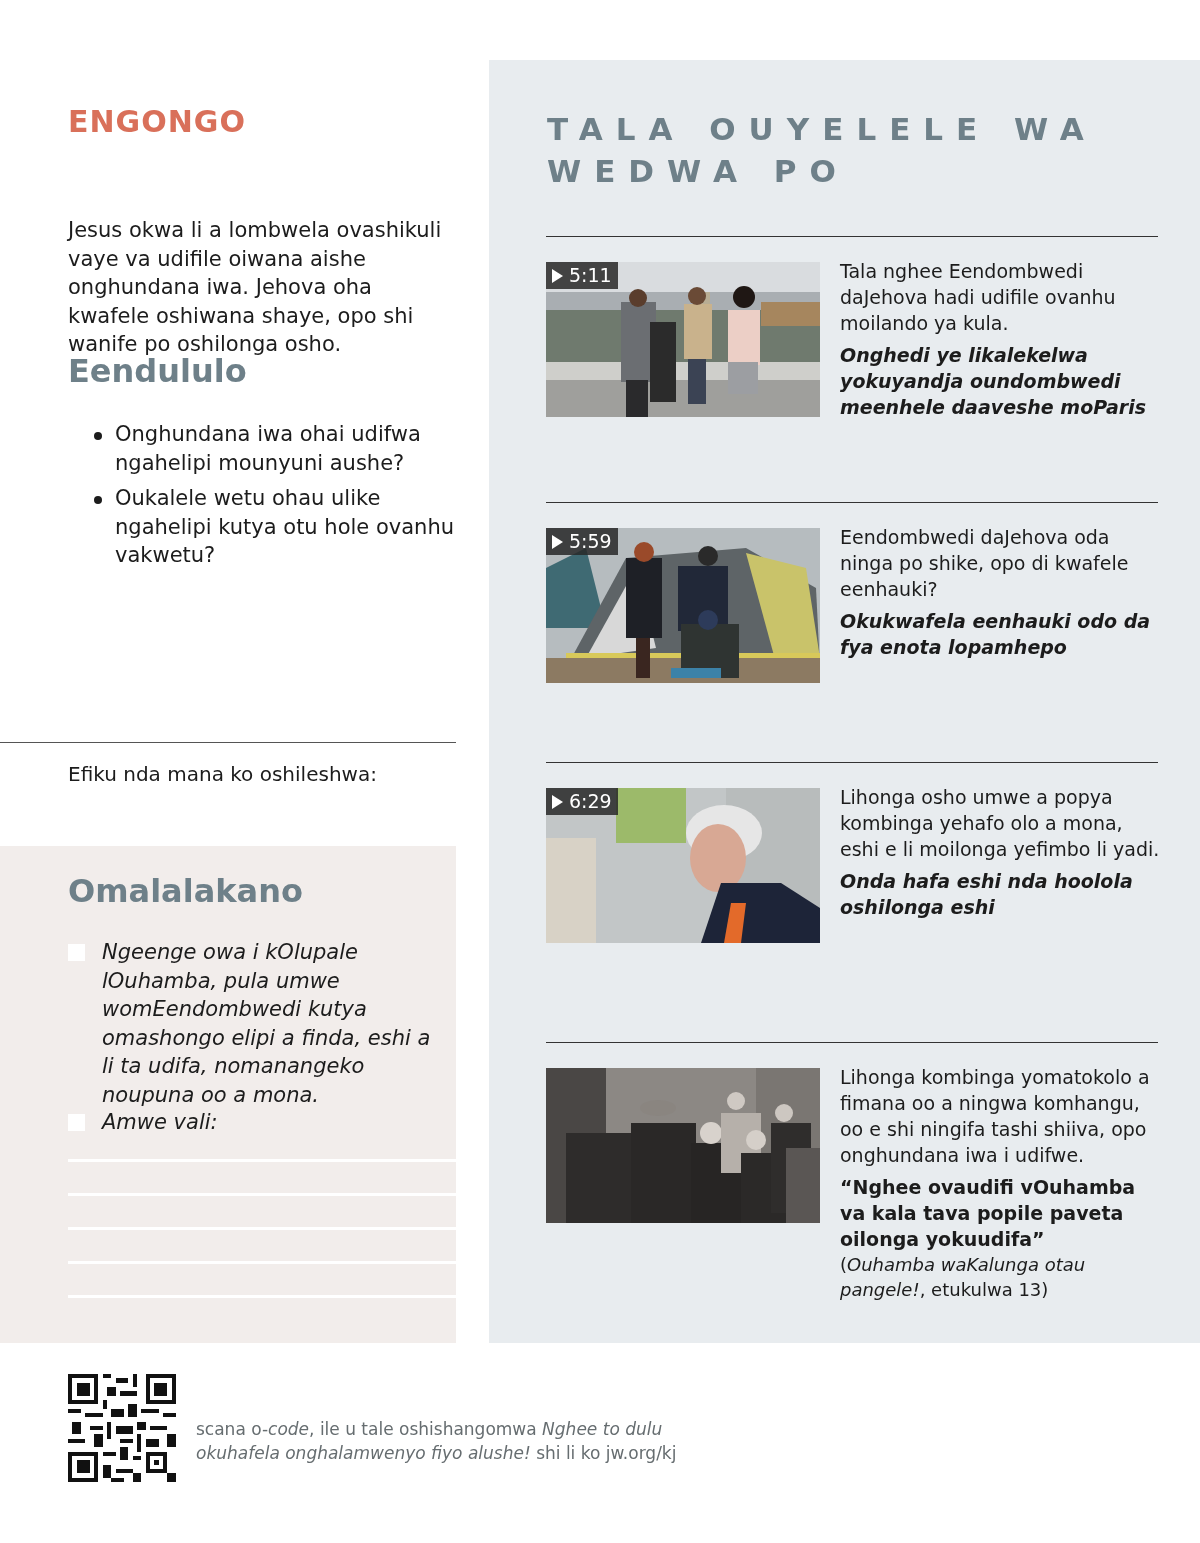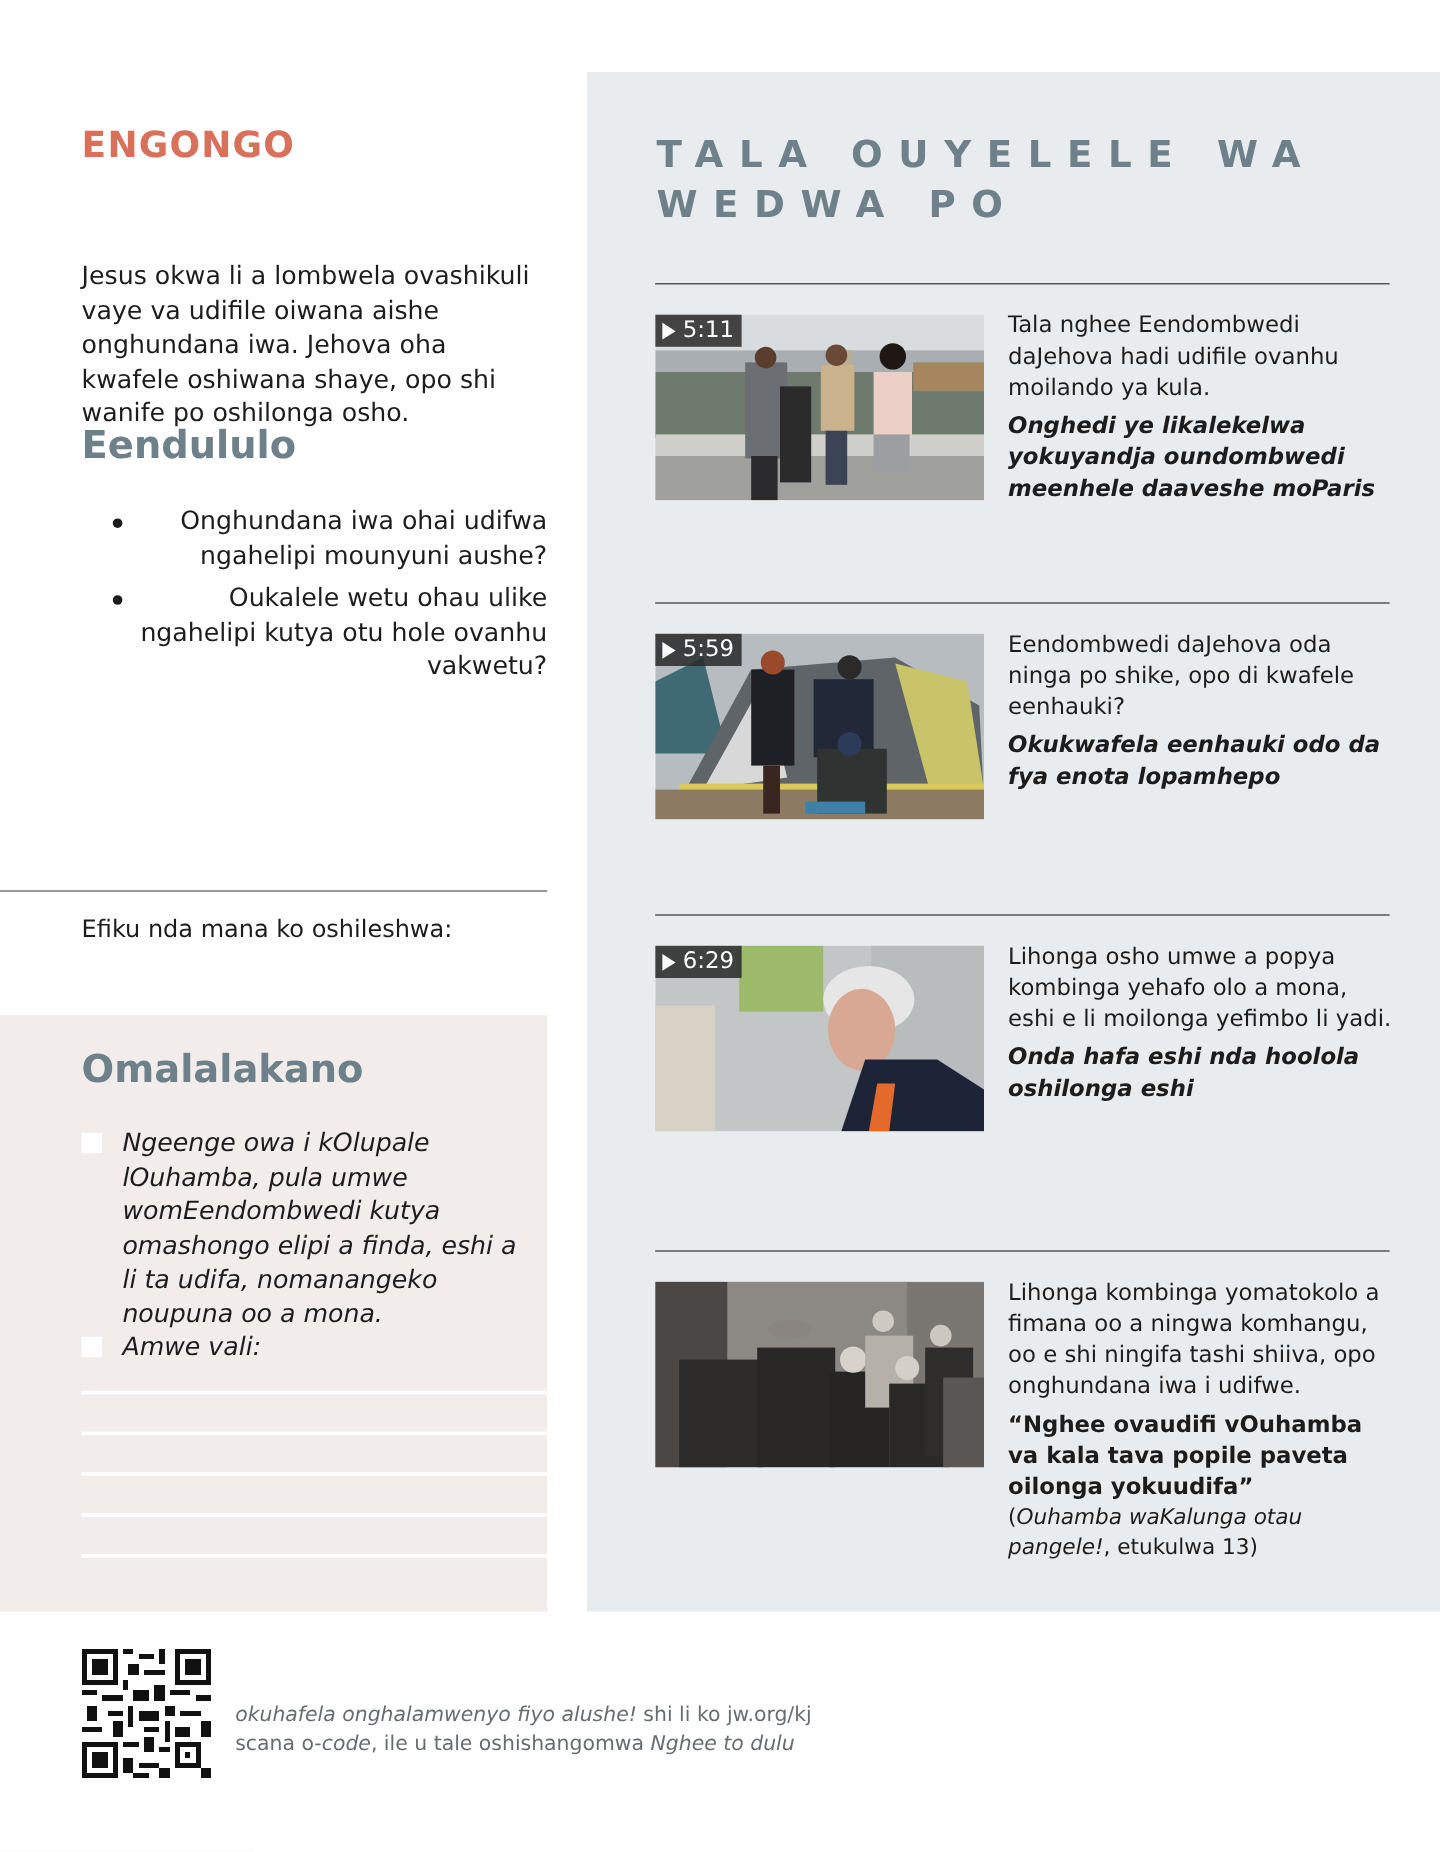--- a/index.html
+++ b/index.html
@@ -5,21 +5,21 @@
   * { box-sizing: border-box; margin: 0; padding: 0; }
   html, body { width: 1200px; height: 1543px; background: #ffffff; overflow: hidden; }
   body { position: relative; font-family: "DejaVu Sans", "Liberation Sans", sans-serif; color: #1c1c1c; }
 
   
   .left { position: absolute; left: 0; top: 0; width: 456px; height: 1343px; }
   .topic-heading { position: absolute; left: 68px; top: 104px; font-size: 30px; font-weight: bold; color: #d9705a; letter-spacing: 1px; font-family: "DejaVu Sans", sans-serif; }
   .topic-body { position: absolute; left: 68px; top: 168px; width: 390px; font-size: 21px; line-height: 28.5px; margin-top: 48px; }
   .review-heading { position: absolute; left: 68px; top: 352px; font-size: 32px; color: #6e8089; font-weight: bold; }
   .review-list { position: absolute; left: 94px; top: 420px; width: 362px; list-style: none; }
-  .review-list li { position: relative; padding-left: 21px; font-size: 21px; line-height: 28.5px; margin-bottom: 7px; text-align: right; }
+  .review-list li { position: relative; padding-left: 21px; font-size: 21px; line-height: 28.5px; margin-bottom: 7px; }
   .review-list li .bullet { position: absolute; left: 0; top: 12px; width: 8px; height: 8px; border-radius: 50%; background: #1c1c1c; }
 
   .divider-left { position: absolute; left: 0; top: 742px; width: 456px; height: 1px; background: #555; }
   .date-label { position: absolute; left: 68px; top: 762px; font-size: 20px; }
 
   .goals { position: absolute; left: 0; top: 846px; width: 456px; height: 497px; background: #f2edeb; padding-left: 32px; }
   .goals-heading { position: absolute; left: 68px; top: 26px; font-size: 32px; color: #6e8089; font-weight: bold; }
   .goal-item { position: absolute; left: 68px; width: 380px; font-size: 21px; line-height: 28.5px; font-style: italic; }
   .goal-item .box { position: absolute; left: 0; top: 6px; width: 17px; height: 17px; background: #ffffff; }
   .goal-item .text { display: block; margin-left: 34px; }
@@ -244,15 +244,15 @@
       <rect x="20" y="20" width="1" height="1"></rect>
     <rect x="8" y="21" width="2" height="3"></rect>
       <rect x="11" y="22" width="4" height="1"></rect>
       <rect x="15" y="23" width="2" height="2"></rect>
     <rect x="23" y="23" width="2" height="2"></rect>
       <rect x="10" y="24" width="3" height="1"></rect>
   </g>
 </svg>
 
 <div class="footer-text">
+  <div><span>scana o-</span><i>code</i><span>, ile u tale oshishangomwa </span><i>Nghee to dulu</i></div>
   <div><i>okuhafela onghalamwenyo fiyo alushe!</i><span> shi li ko jw.org/kj</span></div>
-  <div><span>scana o-</span><i>code</i><span>, ile u tale oshishangomwa </span><i>Nghee to dulu</i></div>
 </div>
 
 </body></html>

